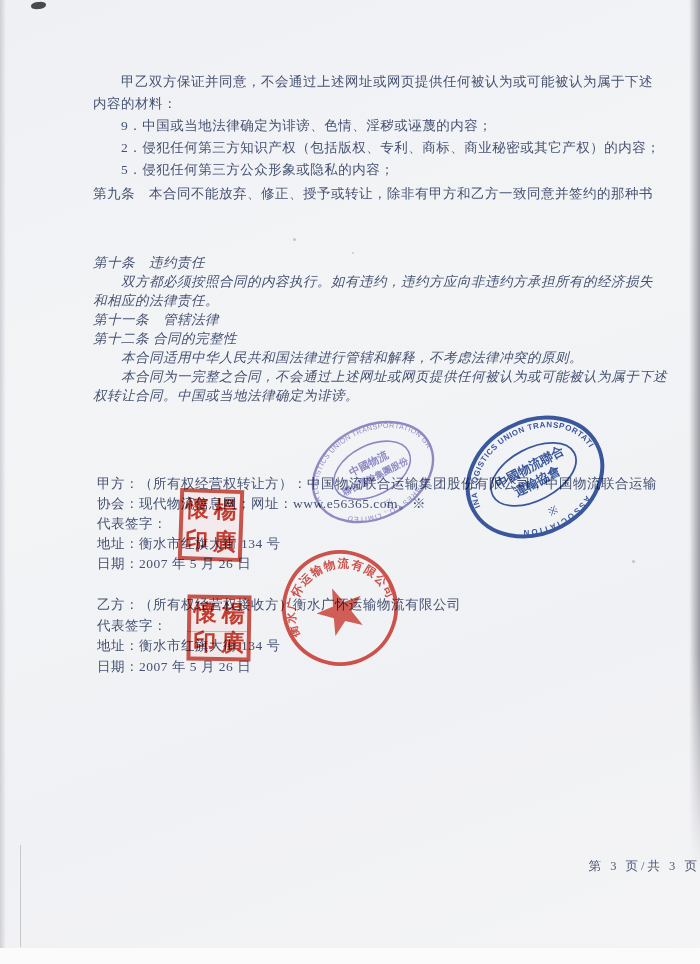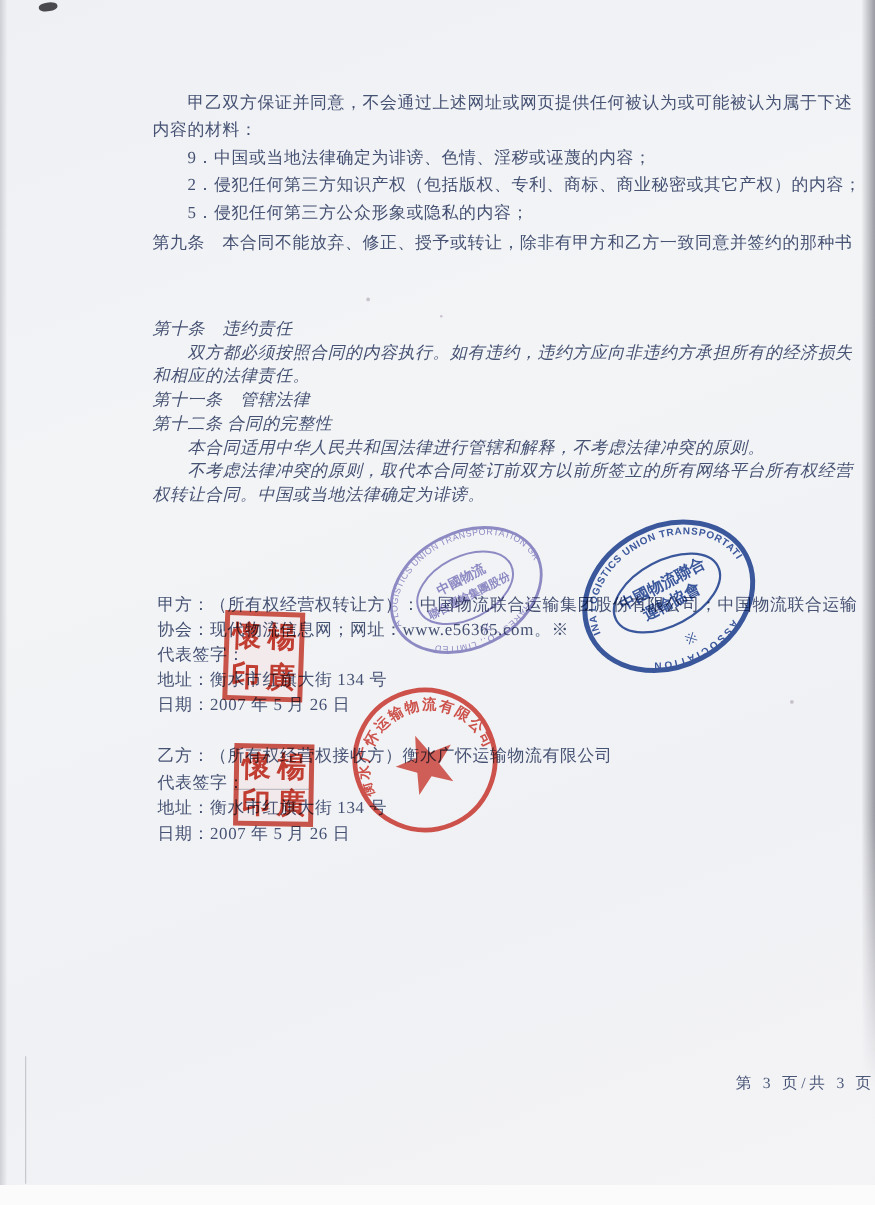--- a/index.html
+++ b/index.html
@@ -1,19 +1,19 @@
 <!DOCTYPE html>
 <html><head>
 <meta charset="utf-8">
 <style>
   html,body{margin:0;padding:0;background:#cfd0d4;}
   .page{position:relative;width:700px;height:964px;overflow:hidden;
     background:linear-gradient(160deg,#eff0f4 0%,#f3f4f6 35%,#f0f1f4 70%,#f4f4f6 100%);
     font-family:"Liberation Serif","DejaVu Serif",serif;color:#465273;}
-  .block{position:absolute;left:93px;width:530px;margin-left:29px;}
+  .block{position:absolute;left:93px;width:530px;}
   .line{white-space:nowrap;font-size:13.5px;letter-spacing:.5px;}
   .ind{padding-left:28px;}
   .sig-line{position:absolute;background:rgba(110,115,135,.38);}
   .footer{position:absolute;top:858px;left:0;width:100%;text-align:right;
     font-size:12.5px;letter-spacing:3px;color:#4a5678;}
   
   .seal-sq{position:absolute;border:4px solid rgba(198,44,30,.78);
     display:grid;grid-template-columns:1fr 1fr;place-items:center;
     color:rgba(198,44,30,.9);font-weight:bold;font-size:23px;
     mix-blend-mode:multiply;background:rgba(255,70,50,.05);}
@@ -50,21 +50,21 @@
     <div class="line">第九条　本合同不能放弃、修正、授予或转让，除非有甲方和乙方一致同意并签约的那种书</div>
   </div>
 
   <div class="block" style="top:253px;line-height:19px;font-style:italic;">
     <div class="line">第十条　违约责任</div>
     <div class="line ind">双方都必须按照合同的内容执行。如有违约，违约方应向非违约方承担所有的经济损失</div>
     <div class="line">和相应的法律责任。</div>
     <div class="line">第十一条　管辖法律</div>
     <div class="line">第十二条 合同的完整性</div>
     <div class="line ind">本合同适用中华人民共和国法律进行管辖和解释，不考虑法律冲突的原则。</div>
-    <div class="line ind">不考虑法律冲突的原则，取代本合同签订前双方以前所签立的所有网络平台所有权经营</div>
+    <div class="line ind">本合同为一完整之合同，不会通过上述网址或网页提供任何被认为或可能被认为属于下述</div>
     <div class="line">权转让合同。中国或当地法律确定为诽谤。</div>
   </div>
 
   <div class="block" style="top:474px;left:97px;line-height:20px;">
     <div class="line">甲方：（所有权经营权转让方）：中国物流联合运输集团股份有限公司；中国物流联合运输</div>
     <div class="line">协会：现代物流信息网；网址：www.e56365.com。※</div>
     <div class="line">代表签字：</div>
     <div class="line">地址：衡水市红旗大街 134 号</div>
     <div class="line">日期：2007 年 5 月 26 日</div>
   </div>

